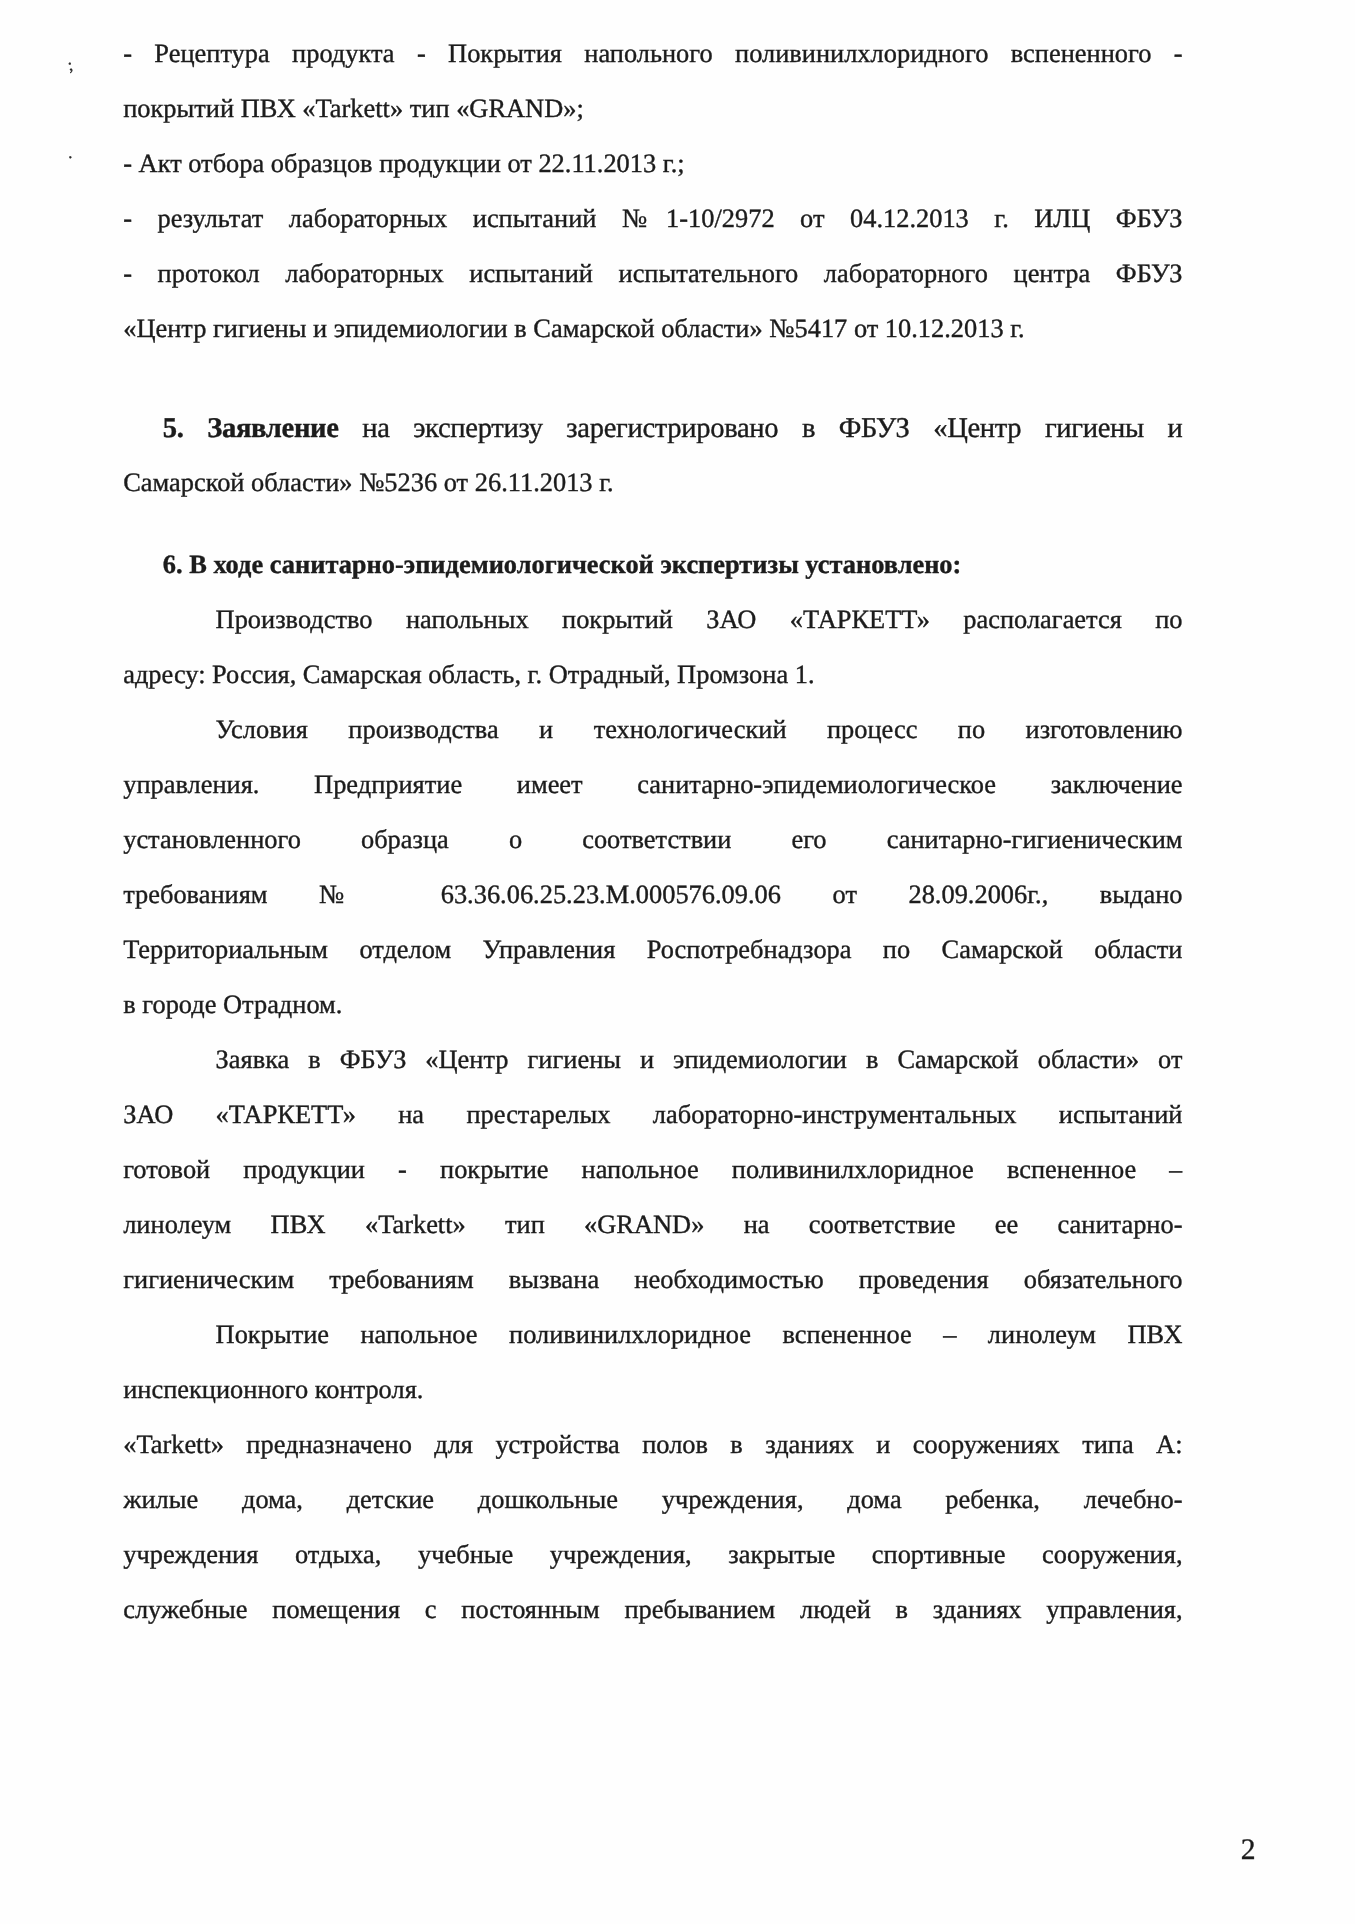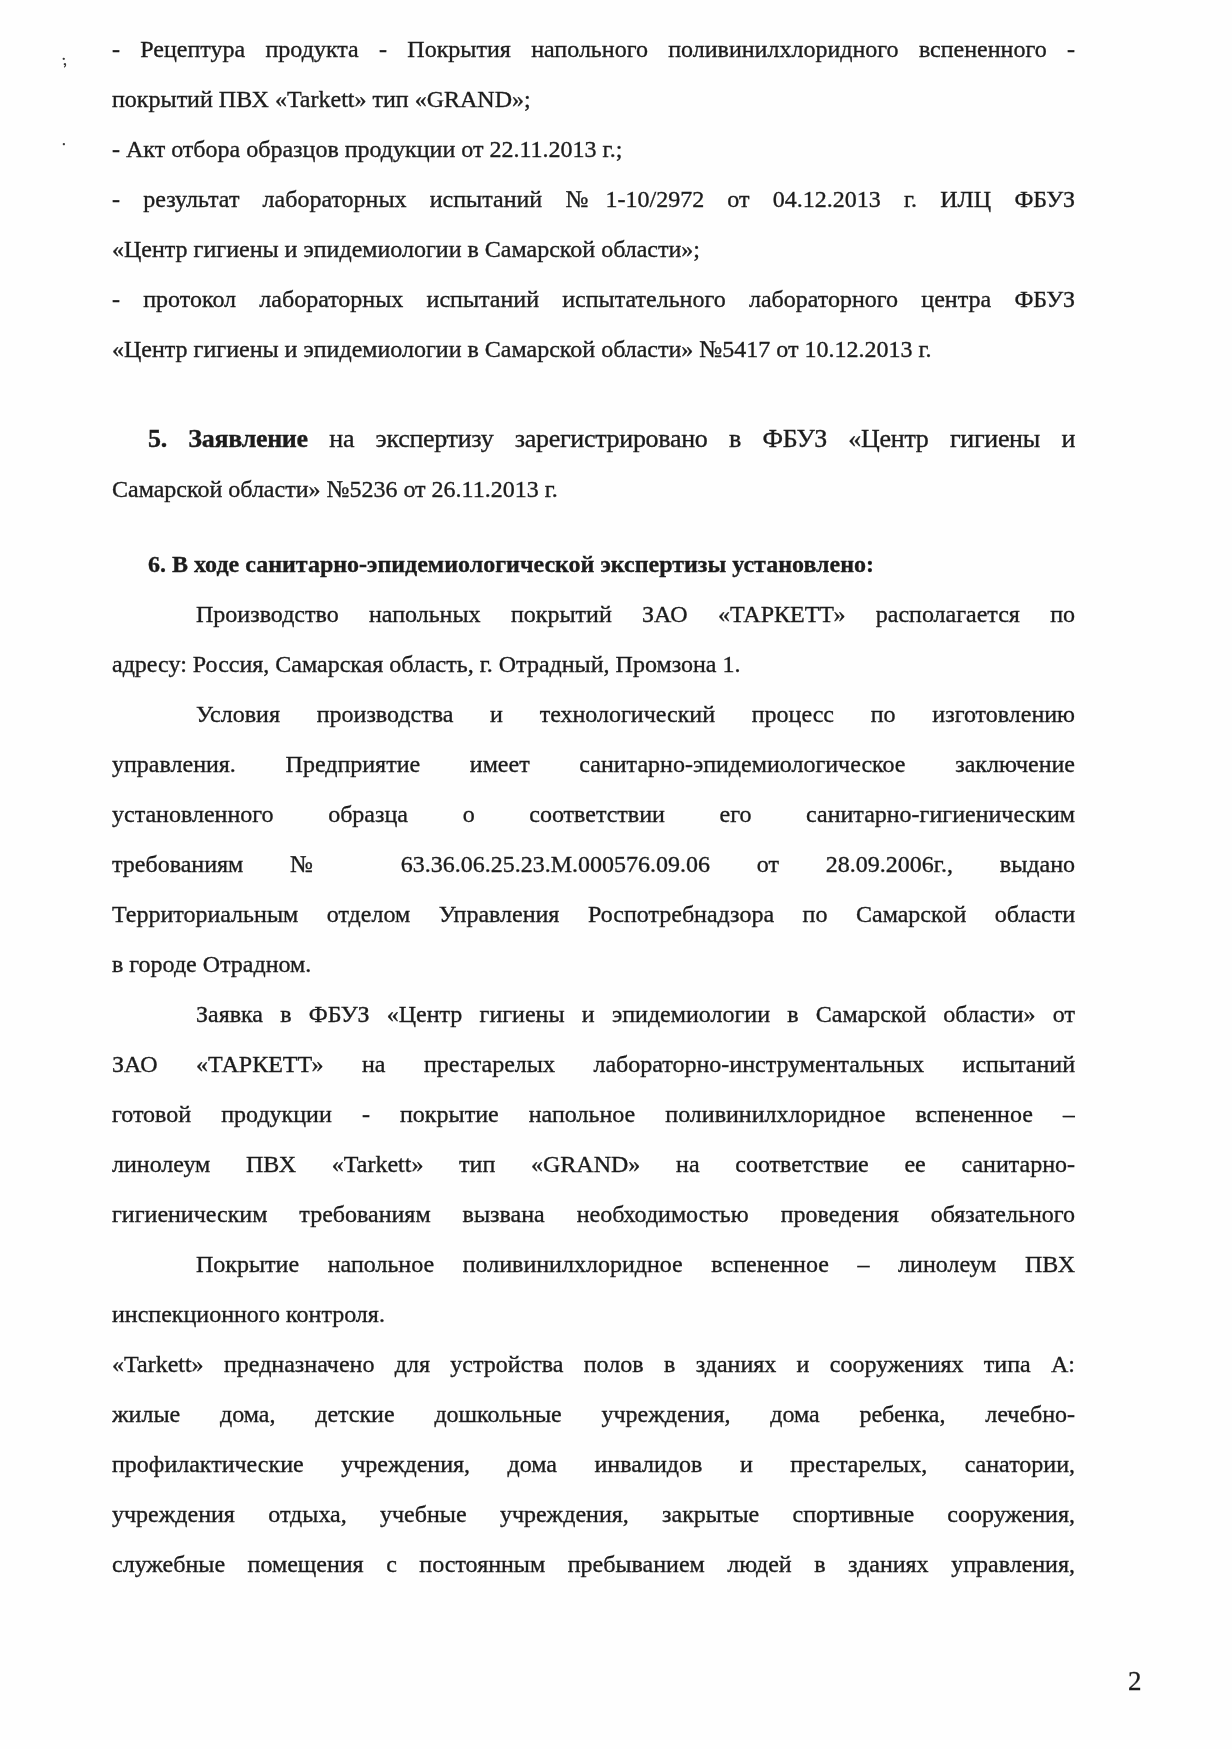--- a/index.html
+++ b/index.html
@@ -66,21 +66,20 @@
 
 <div class="page">
   <span class="artifact a1">;</span>
   <span class="artifact a2">.</span>
   <div class="doc">
       <div class="block">
         <div class="line just"><span>- Рецептура продукта - Покрытия напольного поливинилхлоридного вспененного -</span></div>
         <div class="line"><span>покрытий ПВХ «Tarkett» тип «GRAND»;</span></div>
         <div class="line"><span>- Акт отбора образцов продукции от 22.11.2013 г.;</span></div>
         <div class="line just"><span>- результат лабораторных испытаний №1-10/2972 от 04.12.2013 г. ИЛЦ ФБУЗ</span></div>
-        <div class="line"><span>«Центр гигиены и эпидемиологии в Самарской области»;</span></div>
         <div class="line just"><span>- протокол лабораторных испытаний испытательного лабораторного центра ФБУЗ</span></div>
         <div class="line"><span>«Центр гигиены и эпидемиологии в Самарской области» №5417 от 10.12.2013 г.</span></div>
       </div>
       <div class="block" style="margin-top: 40px;">
         <div class="line just compact" style="text-indent: 36px;"><span class="bold">5. Заявление</span><span> на экспертизу зарегистрировано в ФБУЗ «Центр гигиены и эпидемиологии в</span></div>
         <div class="line"><span>Самарской области» №5236 от 26.11.2013 г.</span></div>
       </div>
       <div class="block" style="margin-top: 25px;">
         <div class="line" style="text-indent: 36px;"><span class="bold">6. В ходе санитарно-эпидемиологической экспертизы установлено:</span></div>
       </div>
@@ -95,19 +94,18 @@
         <div class="line"><span>в городе Отрадном.</span></div>
         <div class="line just" style="text-indent: 84px;"><span>Заявка в ФБУЗ «Центр гигиены и эпидемиологии в Самарской области» от</span></div>
         <div class="line just"><span>ЗАО «ТАРКЕТТ» на престарелых лабораторно-инструментальных испытаний</span></div>
         <div class="line just"><span>готовой продукции - покрытие напольное поливинилхлоридное вспененное –</span></div>
         <div class="line just"><span>линолеум ПВХ «Tarkett» тип «GRAND» на соответствие ее санитарно-</span></div>
         <div class="line just"><span>гигиеническим требованиям вызвана необходимостью проведения обязательного</span></div>
         <div class="line just" style="text-indent: 84px;"><span>Покрытие напольное поливинилхлоридное вспененное – линолеум ПВХ</span></div>
         <div class="line"><span>инспекционного контроля.</span></div>
         <div class="line just"><span>«Tarkett» предназначено для устройства полов в зданиях и сооружениях типа А:</span></div>
         <div class="line just"><span>жилые дома, детские дошкольные учреждения, дома ребенка, лечебно-</span></div>
-        <div class="line just"><span>профилактические учреждения, дома инвалидов и престарелых, санатории,</span></div>
         <div class="line just"><span>учреждения отдыха, учебные учреждения, закрытые спортивные сооружения,</span></div>
         <div class="line just"><span>служебные помещения с постоянным пребыванием людей в зданиях управления,</span></div>
       </div>
     </div>
   <div class="pagenum">2</div>
 </div>
 
 </body></html>

